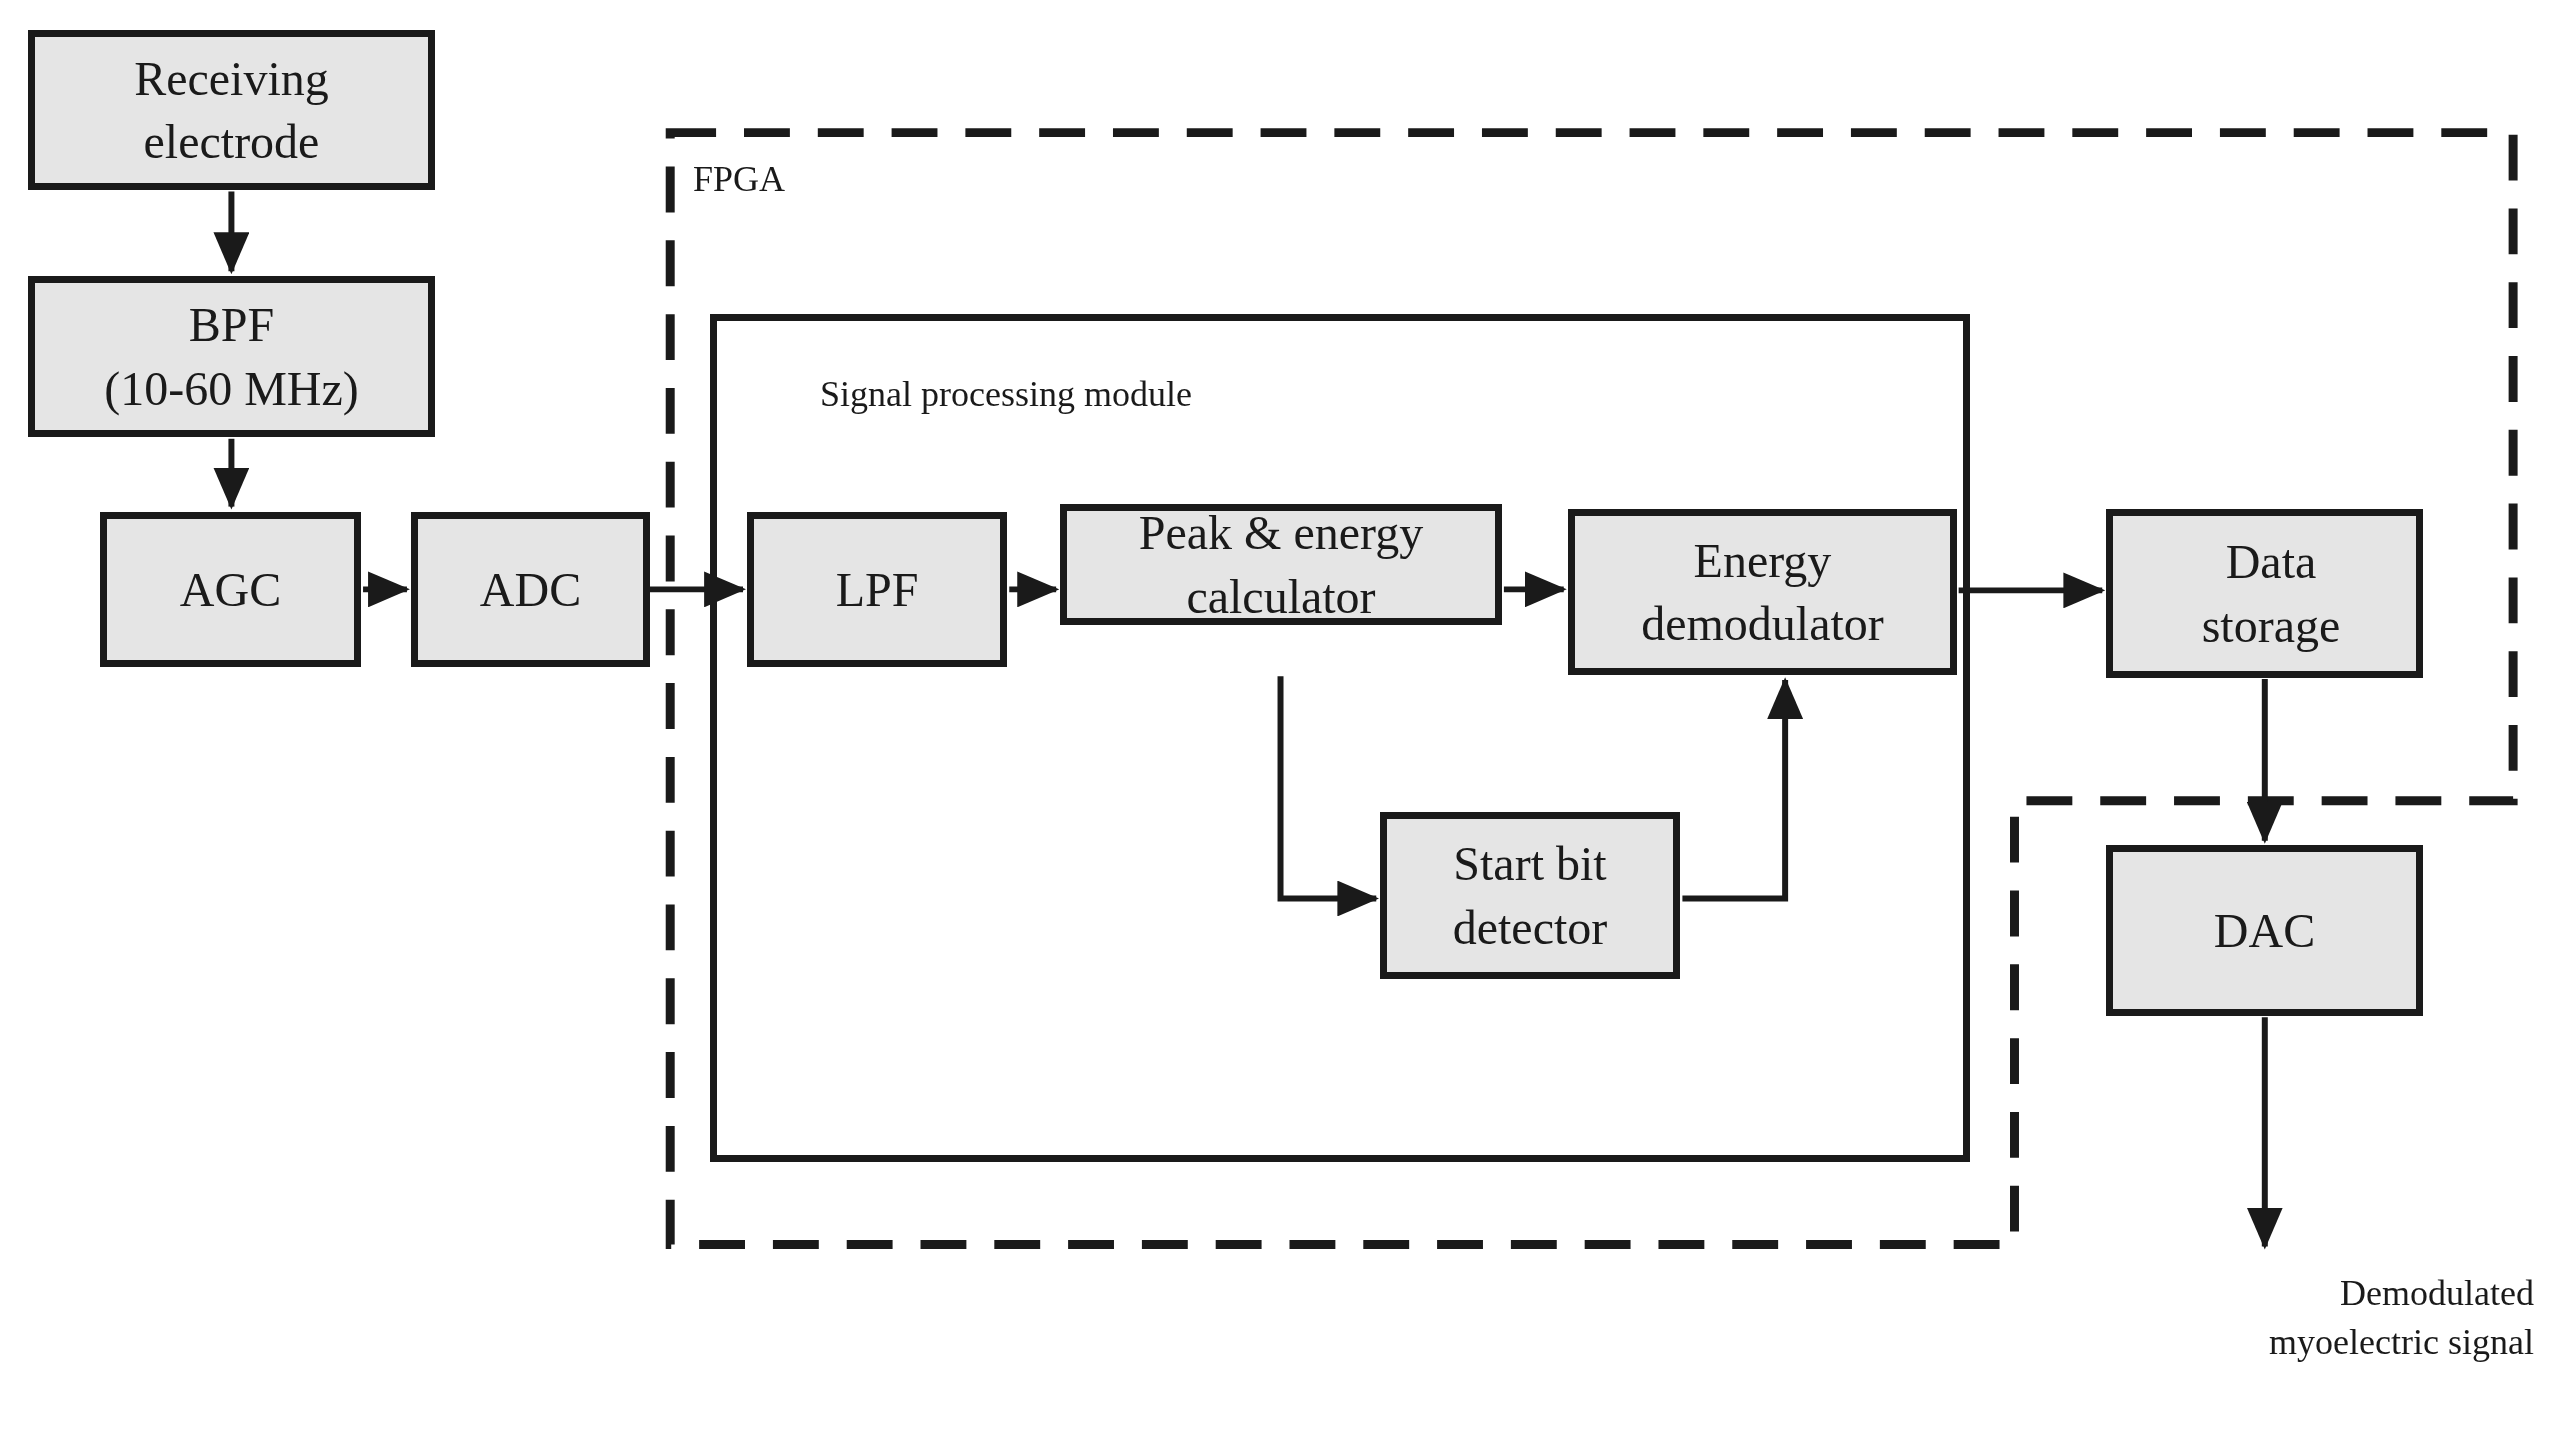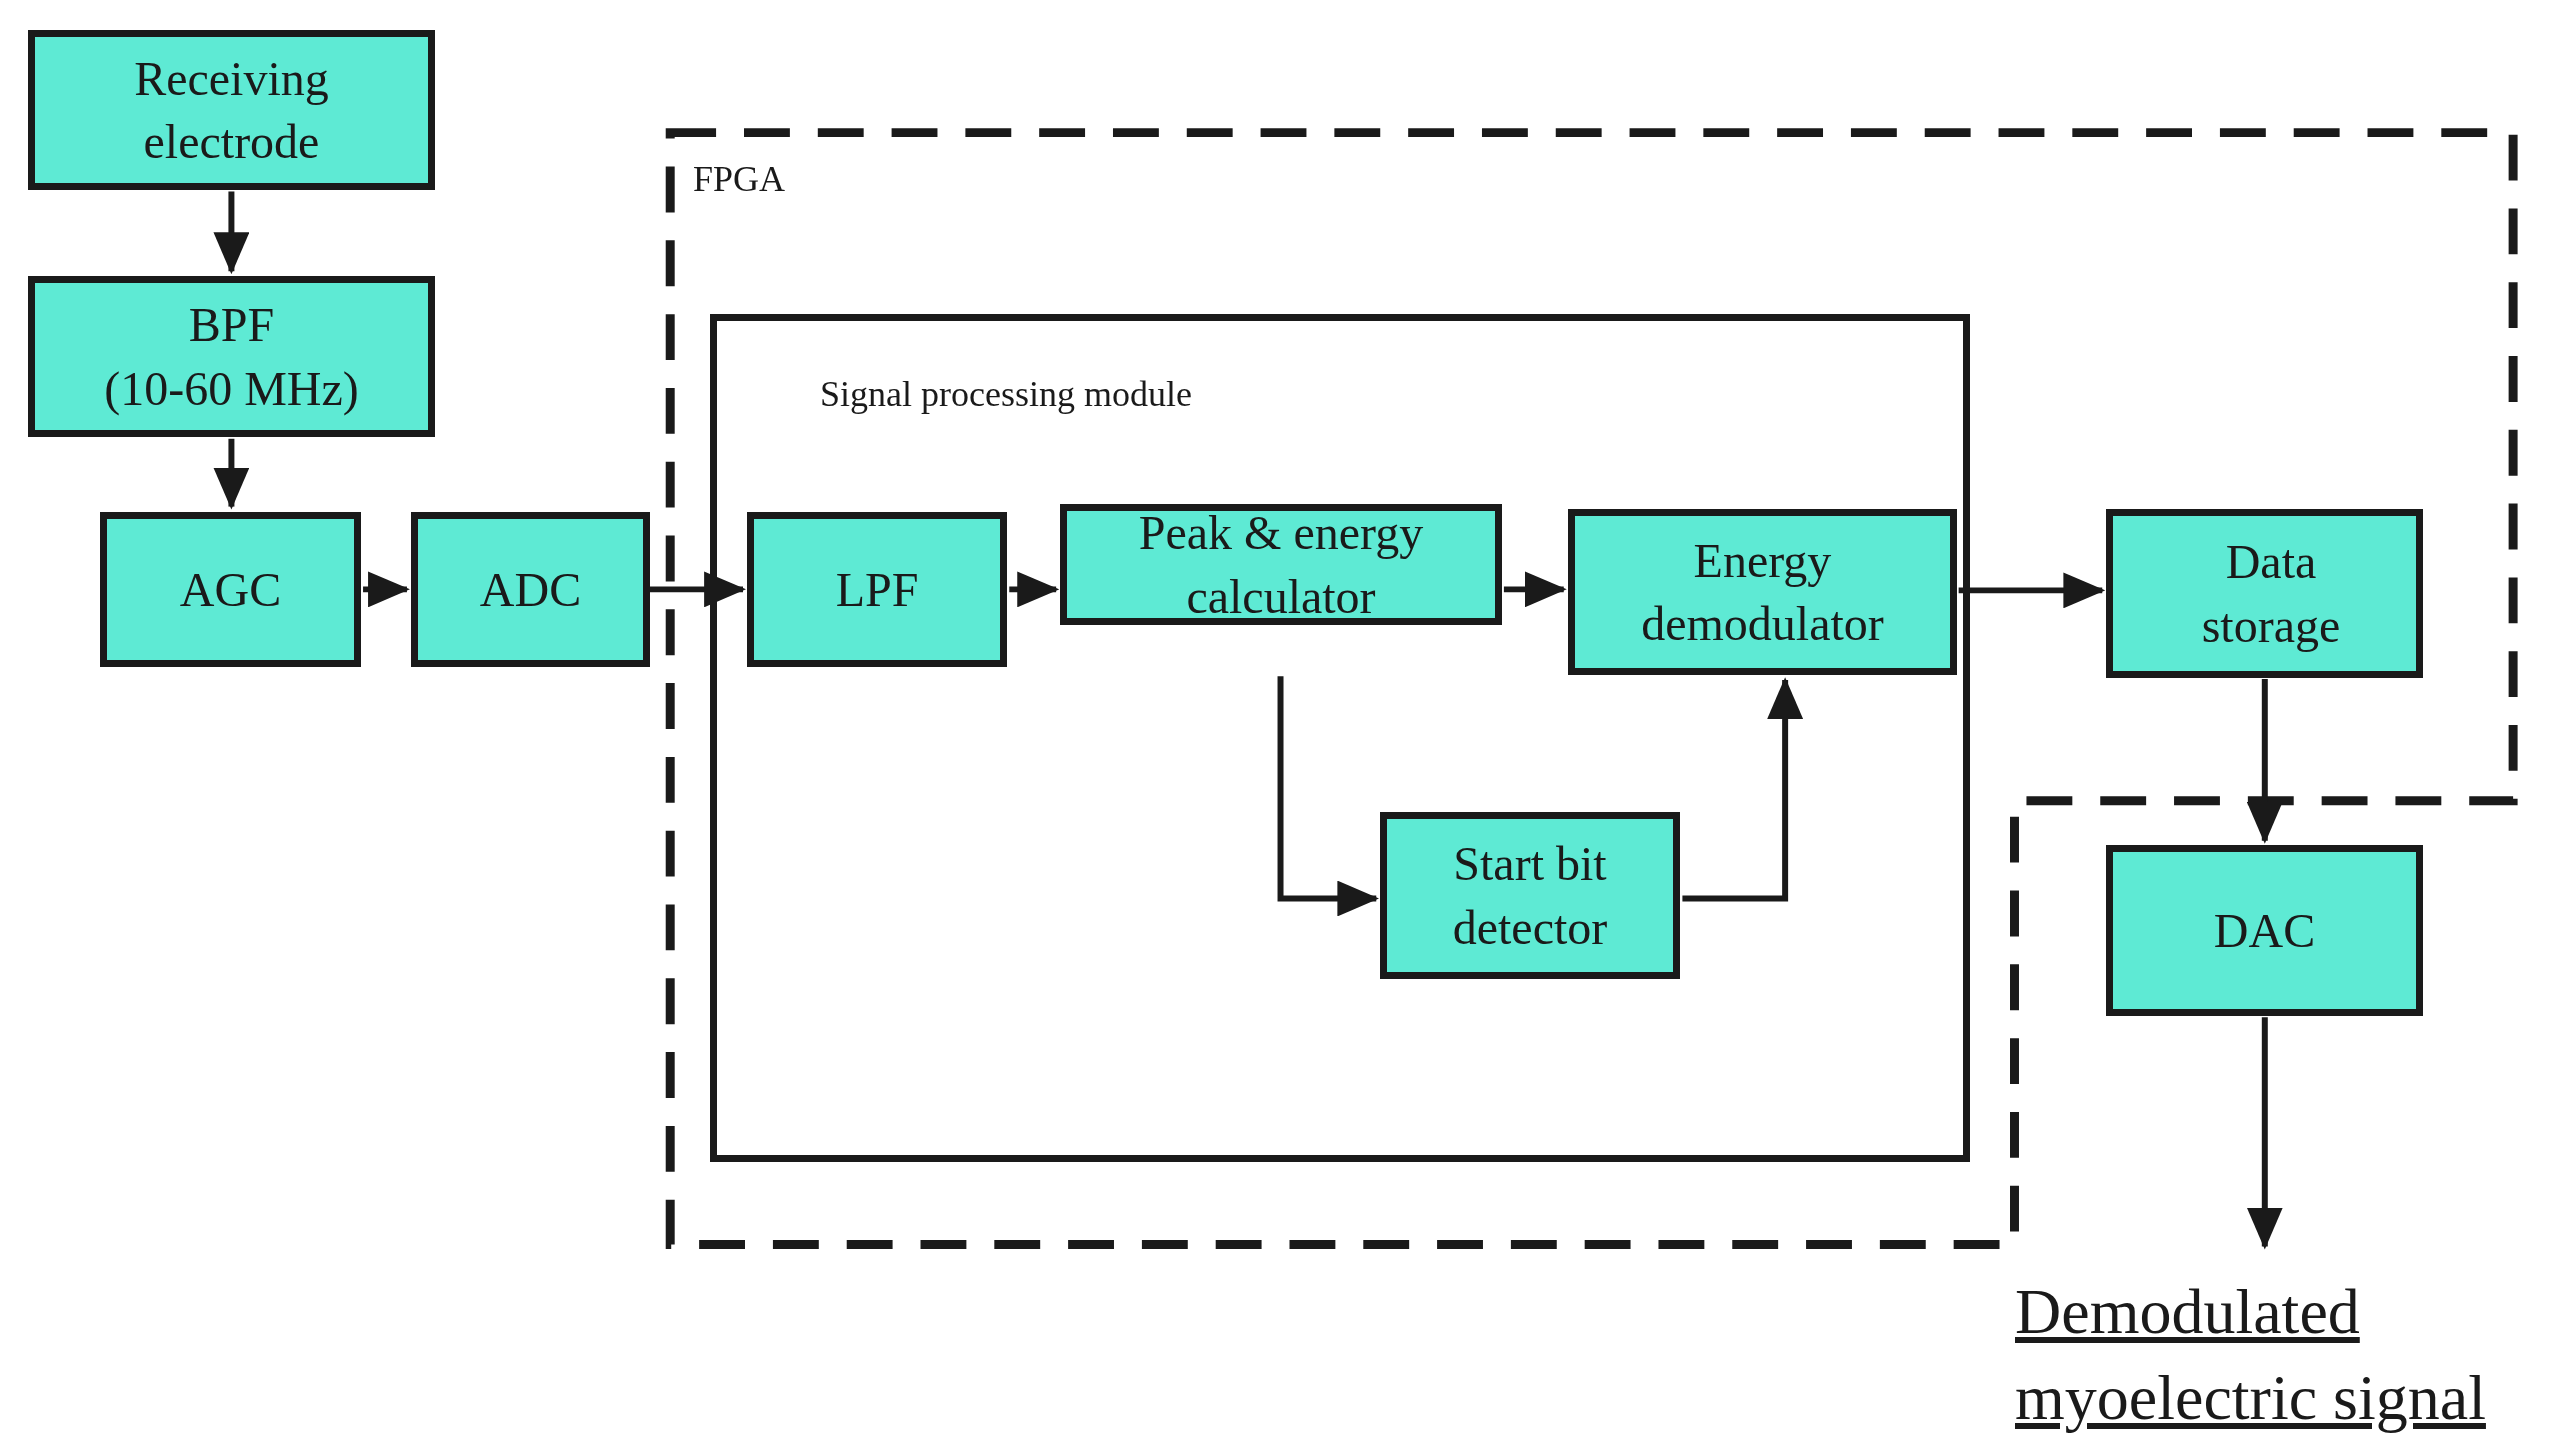--- a/index.html
+++ b/index.html
@@ -20,21 +20,21 @@
     position: absolute;
     left: 0;
     top: 0;
     width: 2576px;
     height: 1448px;
   }
   .block {
     position: absolute;
     box-sizing: border-box;
     border: 7px solid #1a1a1a;
-    background: #5eead4;
+    background: #e5e5e5;
     display: flex;
     align-items: center;
     justify-content: center;
     text-align: center;
     white-space: pre-line;
     font-size: 48px;
     line-height: 1.32;
   }
   .container-box {
     position: absolute;
@@ -43,25 +43,24 @@
     background: transparent;
   }
   .float-label {
     position: absolute;
     font-size: 36px;
     line-height: 1.3;
     white-space: pre-line;
   }
   .annotation {
     position: absolute;
-    font-size: 64px;
+    font-size: 36px;
     line-height: 1.35;
-    text-align: left;
+    text-align: right;
     white-space: pre-line;
-    text-decoration: underline;
   }
 
   
   #b-receiving   { left: 28px;   top: 30px;   width: 407px; height: 160px; }
   #b-bpf         { left: 28px;   top: 276px;  width: 407px; height: 161px; }
   #b-agc         { left: 100px;  top: 512px;  width: 261px; height: 155px; }
   #b-adc         { left: 411px;  top: 512px;  width: 239px; height: 155px; }
   #b-lpf         { left: 747px;  top: 512px;  width: 260px; height: 155px; }
   #b-peak        { left: 1060px; top: 504px;  width: 442px; height: 121px; }
   #b-energy      { left: 1568px; top: 509px;  width: 389px; height: 166px; }

